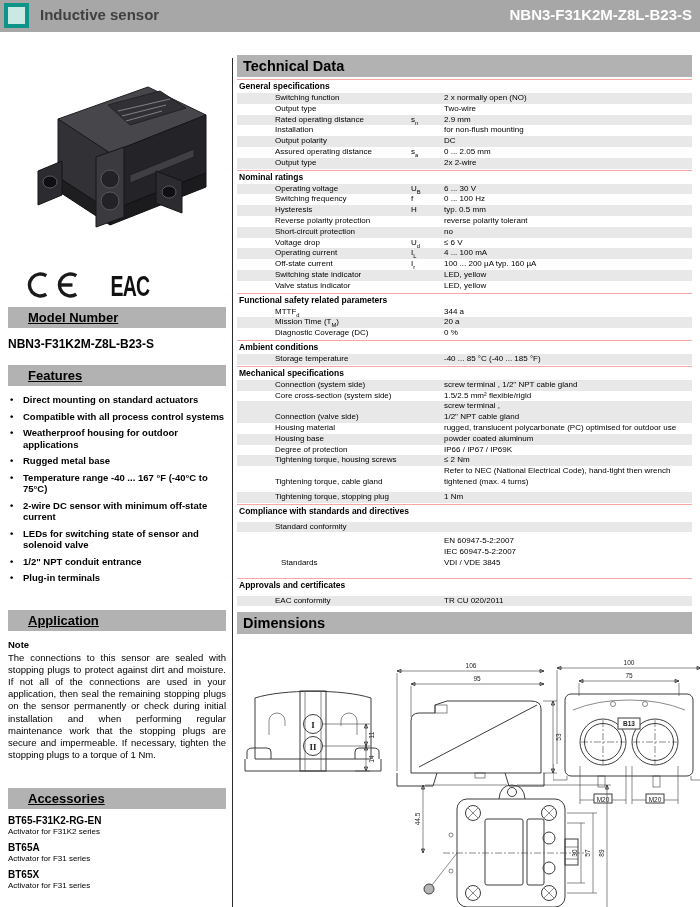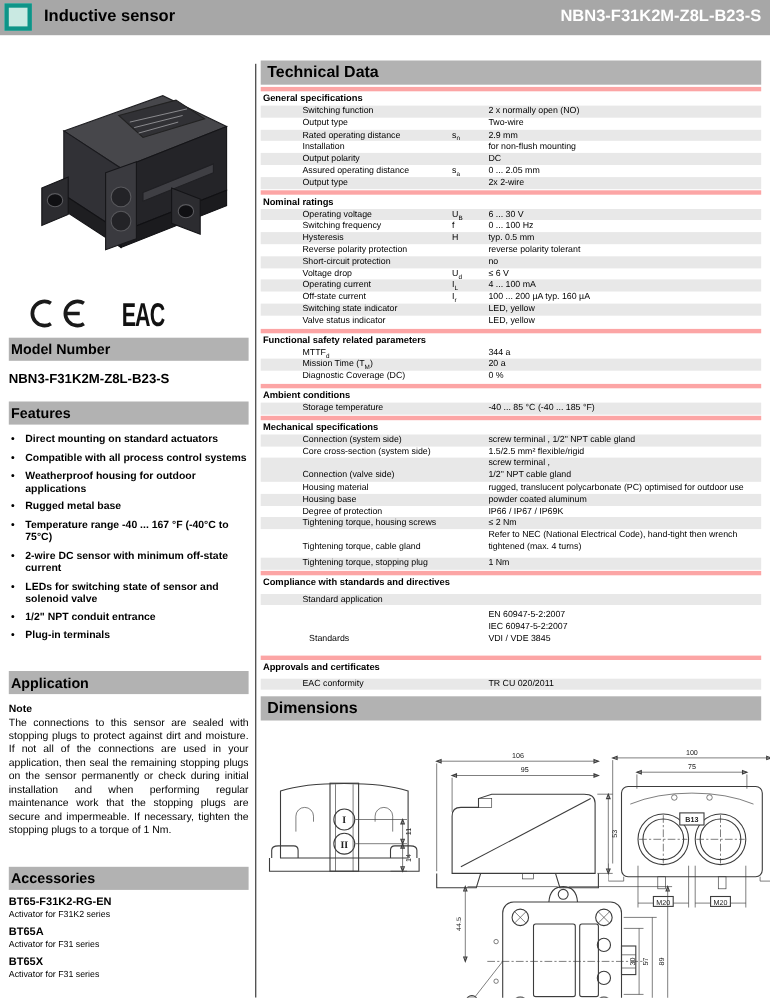--- a/index.html
+++ b/index.html
@@ -3,46 +3,46 @@
 <meta charset="utf-8">
 <style>
   html,body{margin:0;padding:0;}
   body{
     width:700px;height:907px;position:relative;background:#fff;
     font-family:"Liberation Sans",sans-serif;color:#000;overflow:hidden;
   }
   
   .header-bar{position:absolute;left:0;top:0;width:700px;height:32px;background:#a7a7a7;}
   .header-logo{position:absolute;left:4px;top:3px;width:25px;height:25px;background:#c9e9e2;border:4px solid #0e9488;box-sizing:border-box;}
-  .header-title{position:absolute;left:40px;top:6px;font-size:15px;font-weight:bold;color:#000000;}
+  .header-title{position:absolute;left:40px;top:6px;font-size:15px;font-weight:bold;color:#404040;}
   .header-model{position:absolute;right:8px;top:6px;font-size:15px;font-weight:bold;color:#fff;}
   
   .divider{position:absolute;left:232px;top:58px;width:1px;height:849px;background:#2b2b2b;}
   .left-col{position:absolute;left:8px;top:55px;width:218px;}
   .right-col{position:absolute;left:237px;top:55px;width:455px;}
   
   .photo-wrap{height:208px;}
   .marks-row{height:42px;position:relative;margin-top:2px;}
   .ce-mark{position:absolute;left:16px;top:4px;}
   .eac-mark{position:absolute;left:96px;top:0px;}
-  .sec-bar{height:21px;line-height:21px;background:#b2b2b2;font-size:13px;font-weight:bold;padding-left:2px;margin-top:0;}
+  .sec-bar{height:21px;line-height:21px;background:#b2b2b2;font-size:13px;font-weight:bold;padding-left:20px;margin-top:0;text-decoration:underline;}
   .model-value{font-size:12px;font-weight:bold;margin:9px 0 14px 0;}
   .features-list{margin:8px 0 0 0;padding:0;list-style:none;}
   .features-list li{display:flex;font-size:9.5px;font-weight:bold;line-height:11.5px;margin-bottom:5px;}
   .features-list .blt{width:13px;flex:none;padding-left:2px;}
   .mt-app{margin-top:26px;}
   .note-label{font-size:9.5px;font-weight:bold;margin-top:8px;}
   .note-text{font-size:9.5px;line-height:12.2px;text-align:justify;margin-top:2px;}
   .mt-acc{margin-top:27px;}
   .acc-code{font-size:10px;font-weight:bold;margin-top:7px;line-height:10px;}
   .acc-desc{font-size:8px;line-height:9px;margin-top:1px;}
   
   .main-bar{height:22px;line-height:22px;background:#b2b2b2;font-size:14.5px;font-weight:bold;padding-left:6px;}
   .tech-table{margin-top:2px;}
-  .tgroup{font-size:8.5px;font-weight:bold;line-height:11px;border-top:4px solid #fca5a5;padding:1px 0 1px 2px;margin-top:1px;}
+  .tgroup{font-size:8.5px;font-weight:bold;line-height:11px;border-top:1px solid #fca5a5;padding:1px 0 1px 2px;margin-top:1px;}
   .tgroup.spaced-lg{margin-top:9px;}
   .trow{display:flex;min-height:10.8px;align-items:flex-end;padding-left:24px;}
   .trow.shade{background:#e8e8e8;}
   .trow.spaced{margin-top:4px;}
   .tlabel{width:150px;flex:none;font-size:8px;line-height:10.8px;padding-left:14px;box-sizing:border-box;}
   .tlabel.ind2{padding-left:20px;}
   .tsym{width:33px;flex:none;font-size:8px;line-height:10.8px;}
   .tval{flex:1;font-size:8px;line-height:10.8px;white-space:pre-line;padding-right:2px;}
   sub{font-size:0.72em;line-height:0;}
   
@@ -320,21 +320,21 @@
         <span class="tval">Refer to NEC (National Electrical Code), hand-tight then wrench
 tightened (max. 4 turns)</span>
       </div>
       <div class="trow shade spaced">
         <span class="tlabel">Tightening torque, stopping plug</span>
         <span class="tsym"></span>
         <span class="tval">1 Nm</span>
       </div>
       <div class="tgroup">Compliance with standards and directives</div>
       <div class="trow shade spaced">
-        <span class="tlabel">Standard application</span>
+        <span class="tlabel">Standard conformity</span>
         <span class="tsym"></span>
         <span class="tval"></span>
       </div>
       <div class="trow spaced">
         <span class="tlabel ind2">Standards</span>
         <span class="tsym"></span>
         <span class="tval">EN 60947-5-2:2007
 IEC 60947-5-2:2007
 VDI / VDE 3845</span>
       </div>

